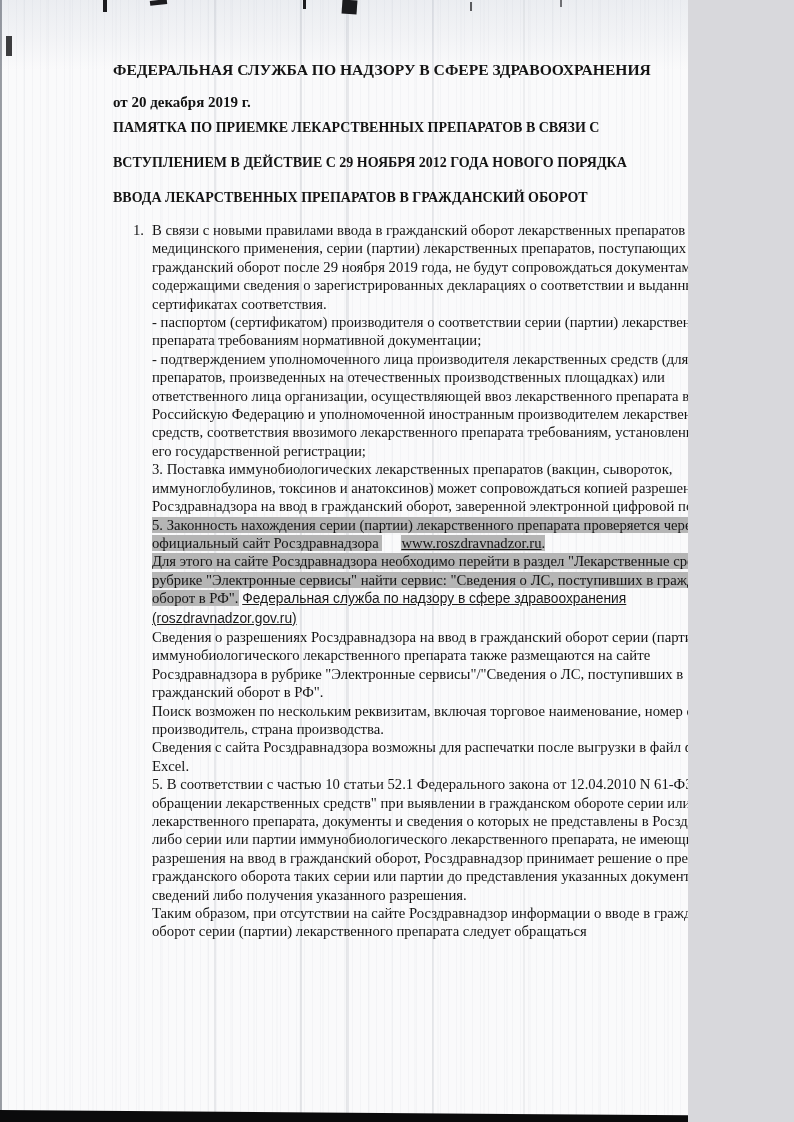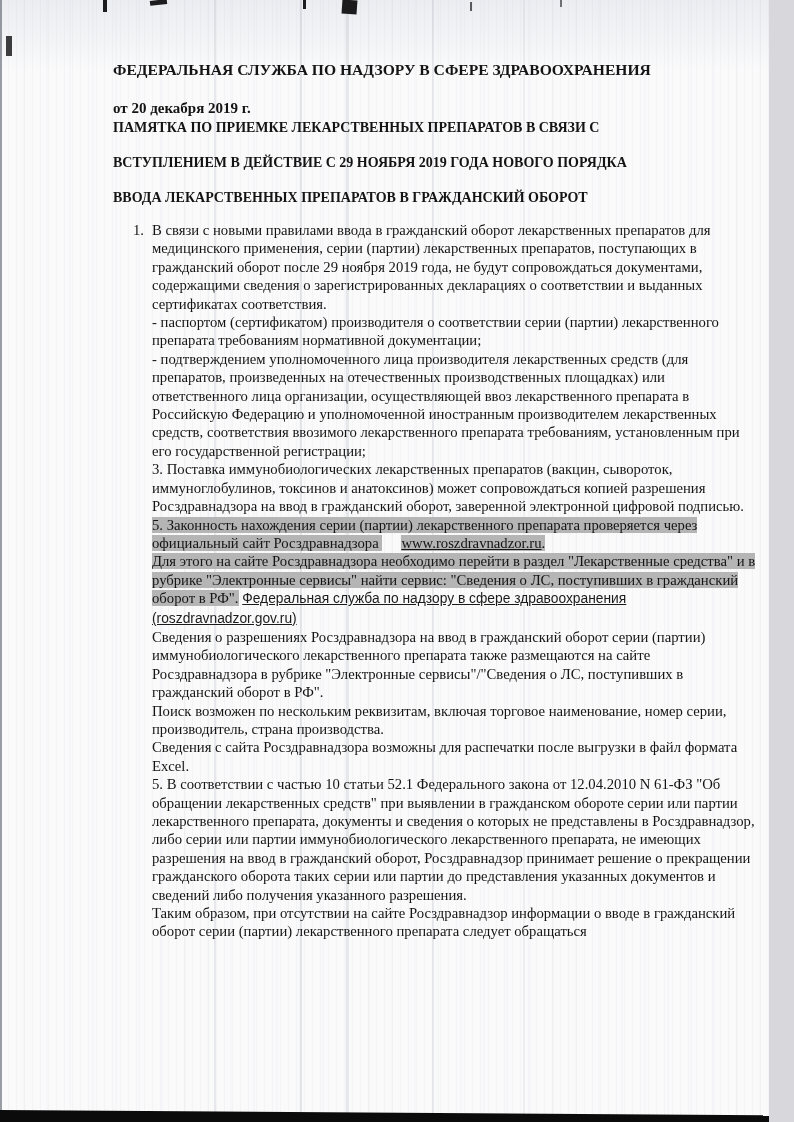--- a/index.html
+++ b/index.html
@@ -1,18 +1,18 @@
 <!DOCTYPE html>
 <html><head>
 <meta charset="utf-8">
 <style>
   html,body{margin:0;padding:0;background:#d8d8dc;}
   .page{
     position:relative;
-    width:769px;height:1122px;
+    width:688px;height:1122px;
     background:#fafafb;
     overflow:hidden;
     font-family:"Liberation Serif","DejaVu Serif",serif;
     color:#141414;
   }
   
   .scan-texture{
     position:absolute;inset:0;pointer-events:none;
     background:
       linear-gradient(180deg, rgba(175,185,200,0.20) 0px, rgba(175,185,200,0.10) 38px, rgba(175,185,200,0) 70px),
@@ -33,21 +33,21 @@
   .m4{left:342px;top:0;width:15px;height:14px;transform:rotate(4deg);}
   .m5{left:470px;top:2px;width:2px;height:9px;opacity:.7;}
   .m6{left:560px;top:0;width:2px;height:7px;opacity:.6;}
   .m7{left:6px;top:36px;width:6px;height:20px;opacity:.85;}
   .bottom-band{
     position:absolute;left:0;right:0;bottom:0;height:13px;background:#0b0b0c;
     clip-path:polygon(0 8%, 100% 48%, 100% 100%, 0 100%);pointer-events:none;
   }
   .header{position:absolute;left:113px;top:60px;width:640px;}
   .org{font-weight:bold;font-size:15.6px;line-height:20px;}
-  .date{font-weight:bold;font-size:15px;line-height:20px;margin-top:18px;}
+  .date{font-weight:bold;font-size:15px;line-height:20px;margin-top:12px;}
   .title{position:absolute;left:113px;top:118px;width:660px;}
   .title div{font-weight:bold;font-size:14px;line-height:19px;margin-bottom:16px;}
   .doc-body{position:absolute;left:152px;top:221px;width:604px;font-size:14.7px;line-height:18.4px;}
   .para{margin:0;position:relative;}
   .marker{position:absolute;left:-19px;top:0;}
   .run-highlight{background:#b5b5b5;box-decoration-break:clone;-webkit-box-decoration-break:clone;}
   .run-link-serif{text-decoration:underline;cursor:pointer;margin-left:19px;}
   .run-link-sans{
     font-family:"Liberation Sans","DejaVu Sans",sans-serif;
     font-size:13.8px;text-decoration:underline;color:#1a1a1a;cursor:pointer;
@@ -72,21 +72,21 @@
   <div class="mark m6"></div>
   <div class="mark m7"></div>
 
   <div class="header">
     <div class="org">ФЕДЕРАЛЬНАЯ СЛУЖБА ПО НАДЗОРУ В СФЕРЕ ЗДРАВООХРАНЕНИЯ</div>
     <div class="date">от 20 декабря 2019 г.</div>
   </div>
 
   <div class="title">
     <div>ПАМЯТКА ПО ПРИЕМКЕ ЛЕКАРСТВЕННЫХ ПРЕПАРАТОВ В СВЯЗИ С</div>
-    <div>ВСТУПЛЕНИЕМ В ДЕЙСТВИЕ С 29 НОЯБРЯ 2019 ГОДА НОВОГО ПОРЯДКА</div>
+    <div>ВСТУПЛЕНИЕМ В ДЕЙСТВИЕ С 29 НОЯБРЯ 2012 ГОДА НОВОГО ПОРЯДКА</div>
     <div>ВВОДА ЛЕКАРСТВЕННЫХ ПРЕПАРАТОВ В ГРАЖДАНСКИЙ ОБОРОТ</div>
   </div>
 
   <div class="doc-body">
       <p class="para"><span class="marker">1.</span><span class="run-normal">В связи с новыми правилами ввода в гражданский оборот лекарственных препаратов для медицинского применения, серии (партии) лекарственных препаратов, поступающих в гражданский оборот после 29 ноября 2019 года, не будут сопровождаться документами, содержащими сведения о зарегистрированных декларациях о соответствии и выданных сертификатах соответствия.</span></p>
       <p class="para"><span class="run-normal">- паспортом (сертификатом) производителя о соответствии серии (партии) лекарственного препарата требованиям нормативной документации;</span></p>
       <p class="para"><span class="run-normal">- подтверждением уполномоченного лица производителя лекарственных средств (для препаратов, произведенных на отечественных производственных площадках) или ответственного лица организации, осуществляющей ввоз лекарственного препарата в Российскую Федерацию и уполномоченной иностранным производителем лекарственных средств, соответствия ввозимого лекарственного препарата требованиям, установленным при его государственной регистрации;</span></p>
       <p class="para"><span class="run-normal">3. Поставка иммунобиологических лекарственных препаратов (вакцин, сывороток, иммуноглобулинов, токсинов и анатоксинов) может сопровождаться копией разрешения Росздравнадзора на ввод в гражданский оборот, заверенной электронной цифровой подписью.</span></p>
       <p class="para"><span class="run-highlight">5. Законность нахождения серии (партии) лекарственного препарата проверяется через официальный сайт Росздравнадзора </span><span class="run-highlight run-link-serif">www.roszdravnadzor.ru</span><span class="run-highlight">.</span></p>
       <p class="para"><span class="run-highlight">Для этого на сайте Росздравнадзора необходимо перейти в раздел "Лекарственные средства" и в рубрике "Электронные сервисы" найти сервис: "Сведения о ЛС, поступивших в гражданский оборот в РФ".</span><span class="run-normal"> </span><span class="run-link-sans">Федеральная служба по надзору в сфере здравоохранения (roszdravnadzor.gov.ru)</span></p>

